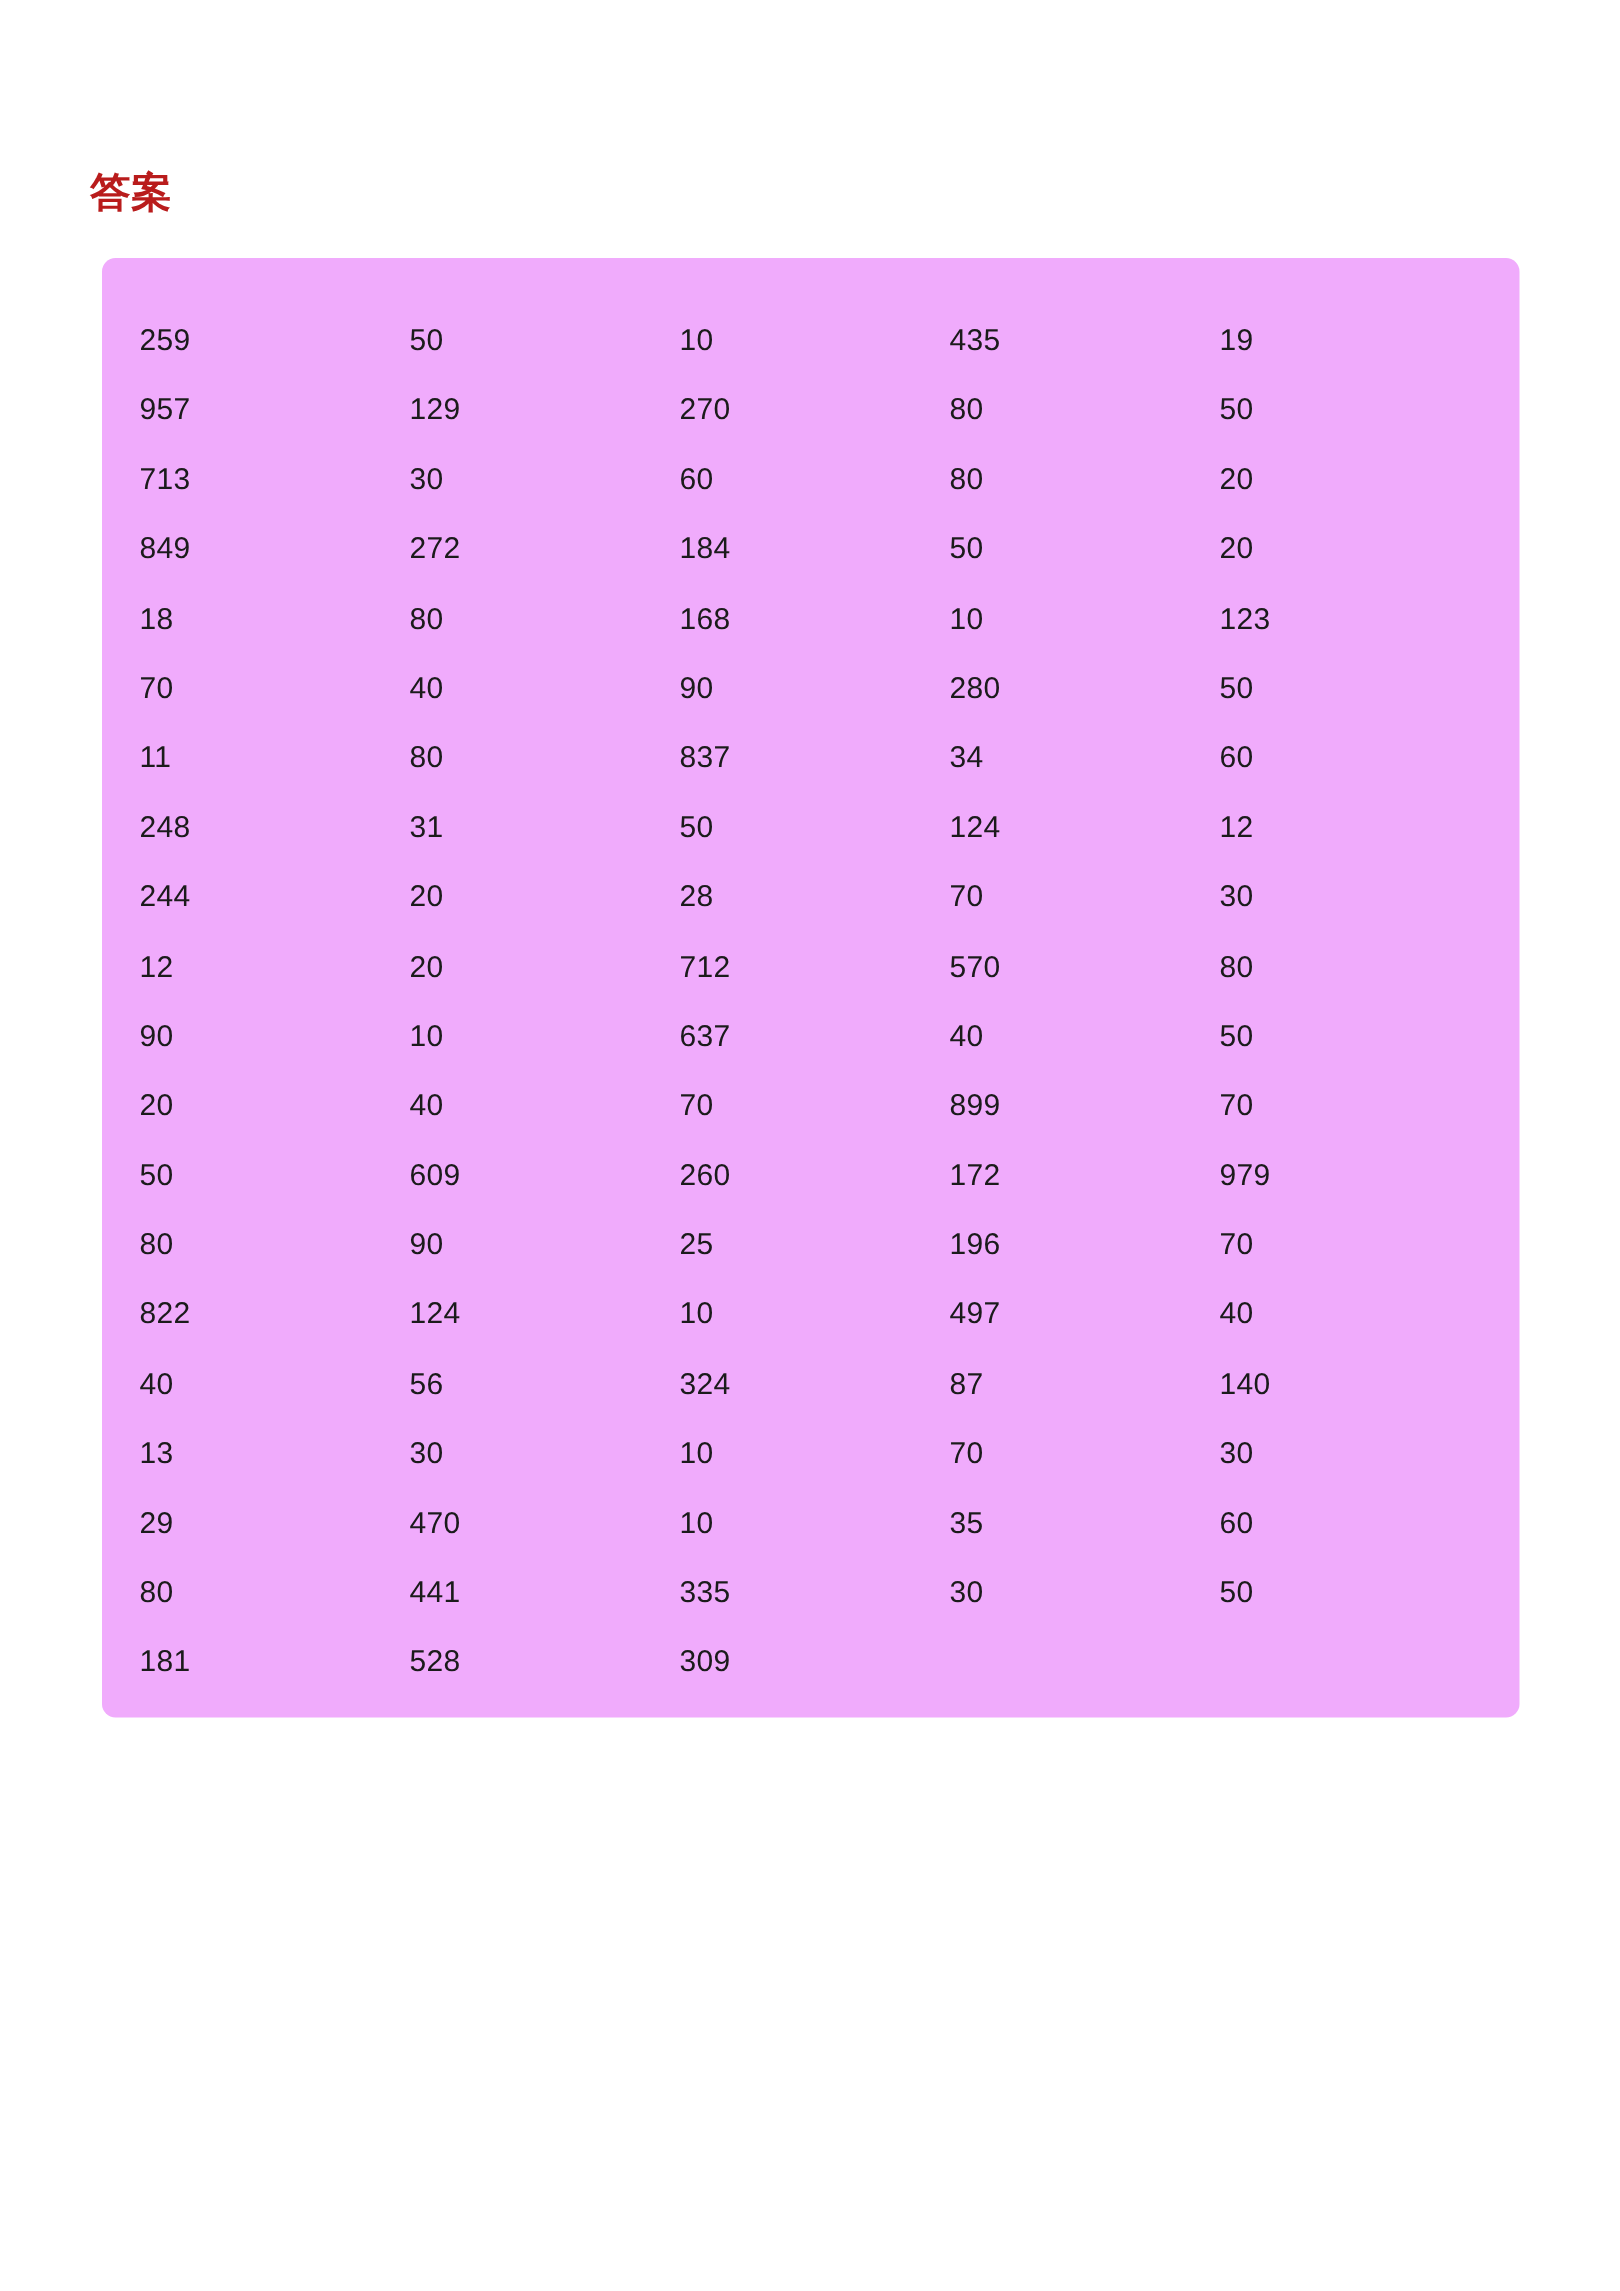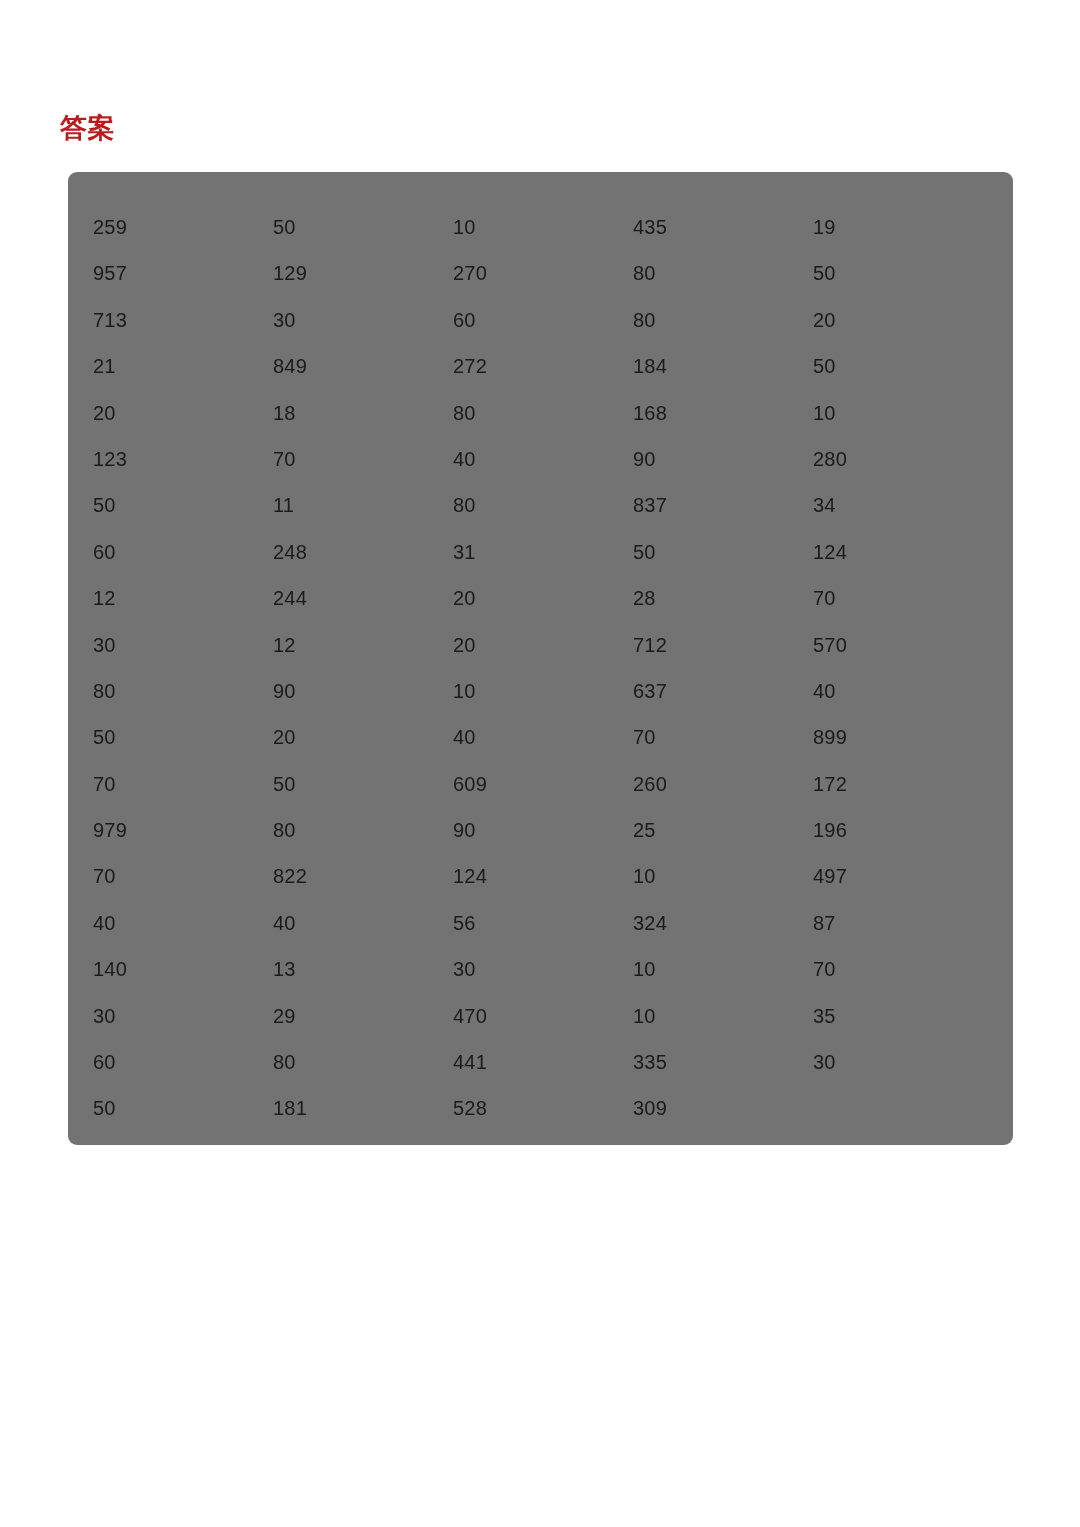--- a/index.html
+++ b/index.html
@@ -65,38 +65,37 @@
     letter-spacing: 0.2px;
   }
 </style>
 </head>
 <body style="background: rgb(255, 255, 255);">
 
 <div class="page">
 
   <div class="page-title">答案</div>
 
-  <div class="answer-panel" style="background: #737373; border-radius: 9px;">
+  <div class="answer-panel" style="background: #f0abfc; border-radius: 9px;">
     <div class="answer-grid">
         <div class="answer-cell">259</div>
         <div class="answer-cell">50</div>
         <div class="answer-cell">10</div>
         <div class="answer-cell">435</div>
         <div class="answer-cell">19</div>
         <div class="answer-cell">957</div>
         <div class="answer-cell">129</div>
         <div class="answer-cell">270</div>
         <div class="answer-cell">80</div>
         <div class="answer-cell">50</div>
         <div class="answer-cell">713</div>
         <div class="answer-cell">30</div>
         <div class="answer-cell">60</div>
         <div class="answer-cell">80</div>
         <div class="answer-cell">20</div>
-        <div class="answer-cell">21</div>
         <div class="answer-cell">849</div>
         <div class="answer-cell">272</div>
         <div class="answer-cell">184</div>
         <div class="answer-cell">50</div>
         <div class="answer-cell">20</div>
         <div class="answer-cell">18</div>
         <div class="answer-cell">80</div>
         <div class="answer-cell">168</div>
         <div class="answer-cell">10</div>
         <div class="answer-cell">123</div>

